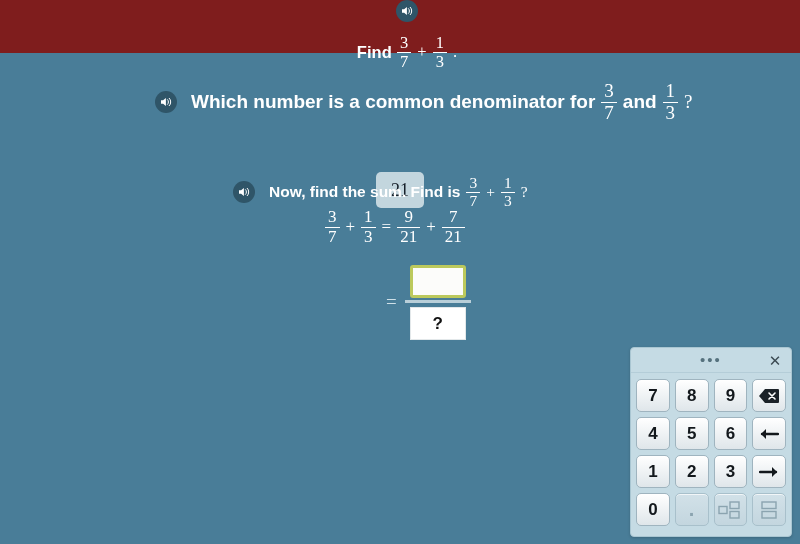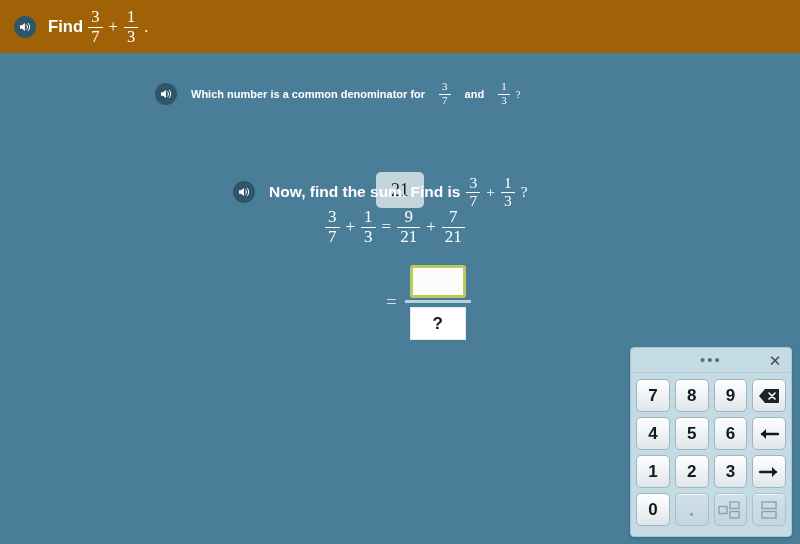--- a/index.html
+++ b/index.html
@@ -14,25 +14,26 @@
     font-family: "Liberation Sans", sans-serif;
     background: #497d98;
     position: relative;
   }
 
   
   #header {
     position: absolute;
     left: 0; top: 0;
     width: 800px; height: 53px;
-    background: #a16207;
+    background: #7f1d1d;
     display: flex;
     align-items: center;
     padding-left: 14px;
     gap: 12px;
+    flex-direction: column;
   }
 
   .speaker-btn {
     width: 22px; height: 22px;
     border-radius: 50%;
     background: #2f5568;
     display: flex;
     align-items: center;
     justify-content: center;
     flex: none;
@@ -91,25 +92,25 @@
     align-items: center;
     gap: 14px;
   }
 
   #question1-row {
     position: absolute;
     left: 155px; top: 28px;
   }
   #question1-text {
     color: #ffffff;
-    font-size: 11px;
+    font-size: 19px;
     font-weight: bold;
     display: flex;
     align-items: center;
-    gap: 14px;
+    gap: 6px;
   }
 
   #denominator-answer {
     position: absolute;
     left: 376px; top: 119px;
     width: 48px; height: 36px;
     background: #c3d6de;
     border-radius: 5px;
     display: flex;
     align-items: center;

